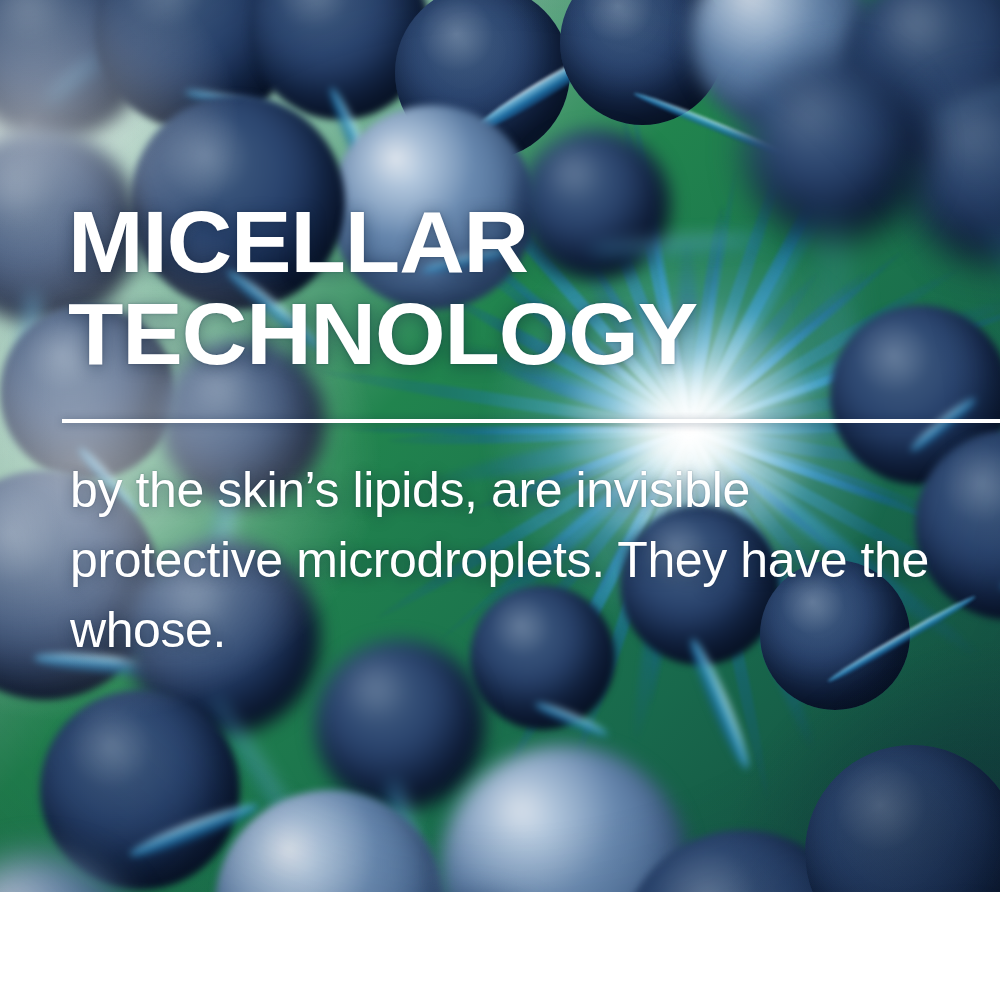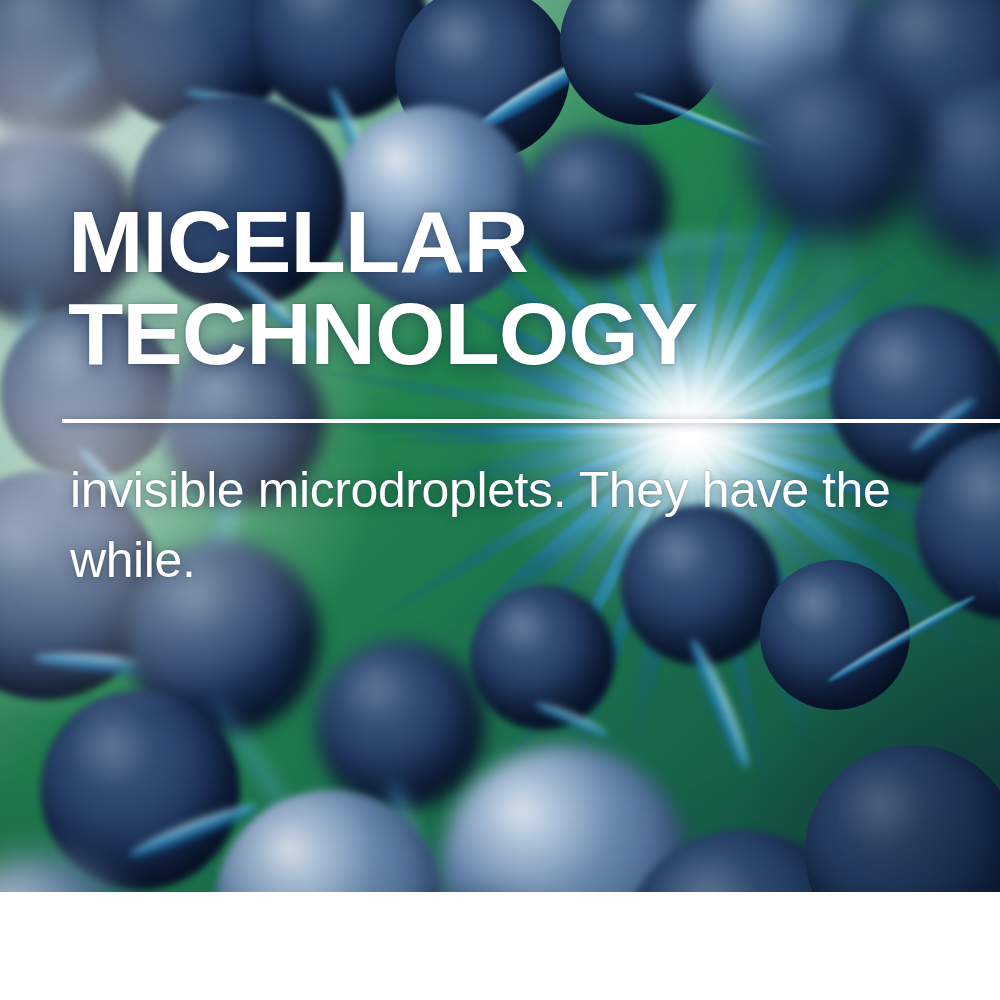--- a/index.html
+++ b/index.html
@@ -384,18 +384,19 @@
   <div class="content">
 
     <div class="title-block">
       <span class="title-line">MICELLAR</span>
       <span class="title-line">TECHNOLOGY</span>
     </div>
 
     <div class="divider"></div>
 
     <div class="body-block">
-      <span class="body-line">invisible microdroplets. They have the</span>
-      <span class="body-line">while.</span>
+      <span class="body-line">by the skin’s lipids, are invisible</span>
+      <span class="body-line">protective microdroplets. They have the</span>
+      <span class="body-line">whose.</span>
     </div>
 
   </div>
 </div>
 
 </body></html>

